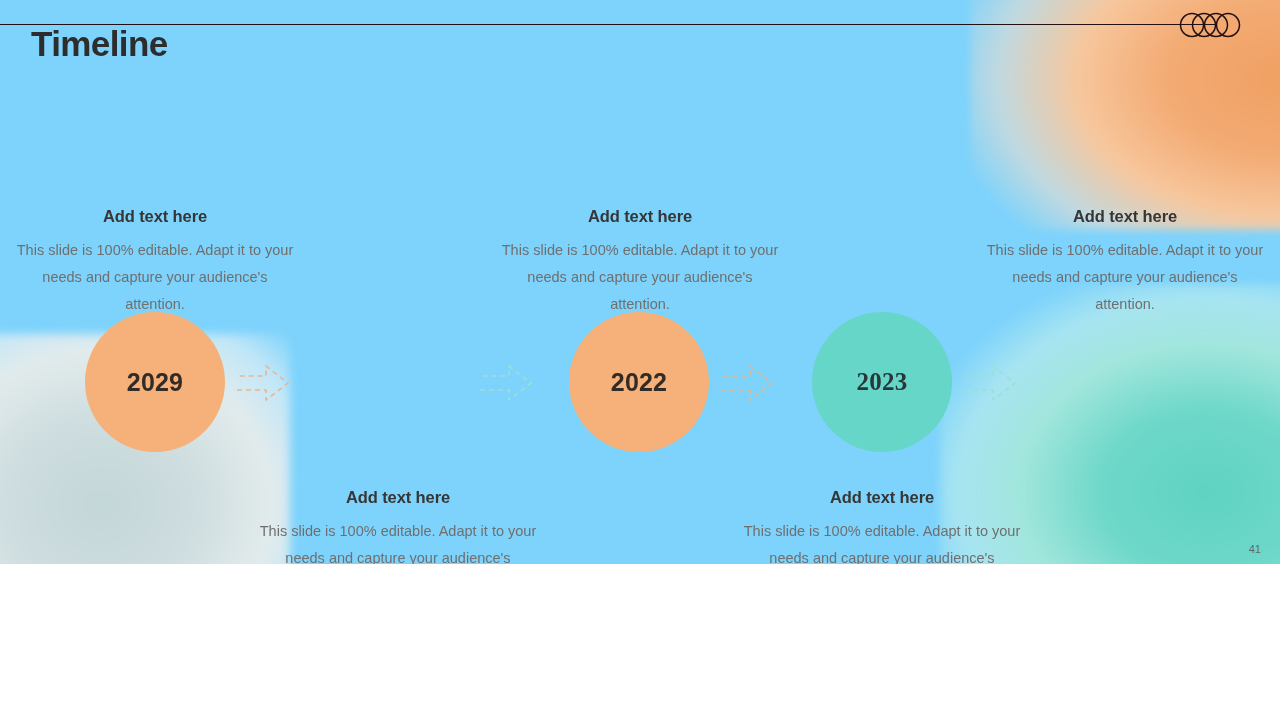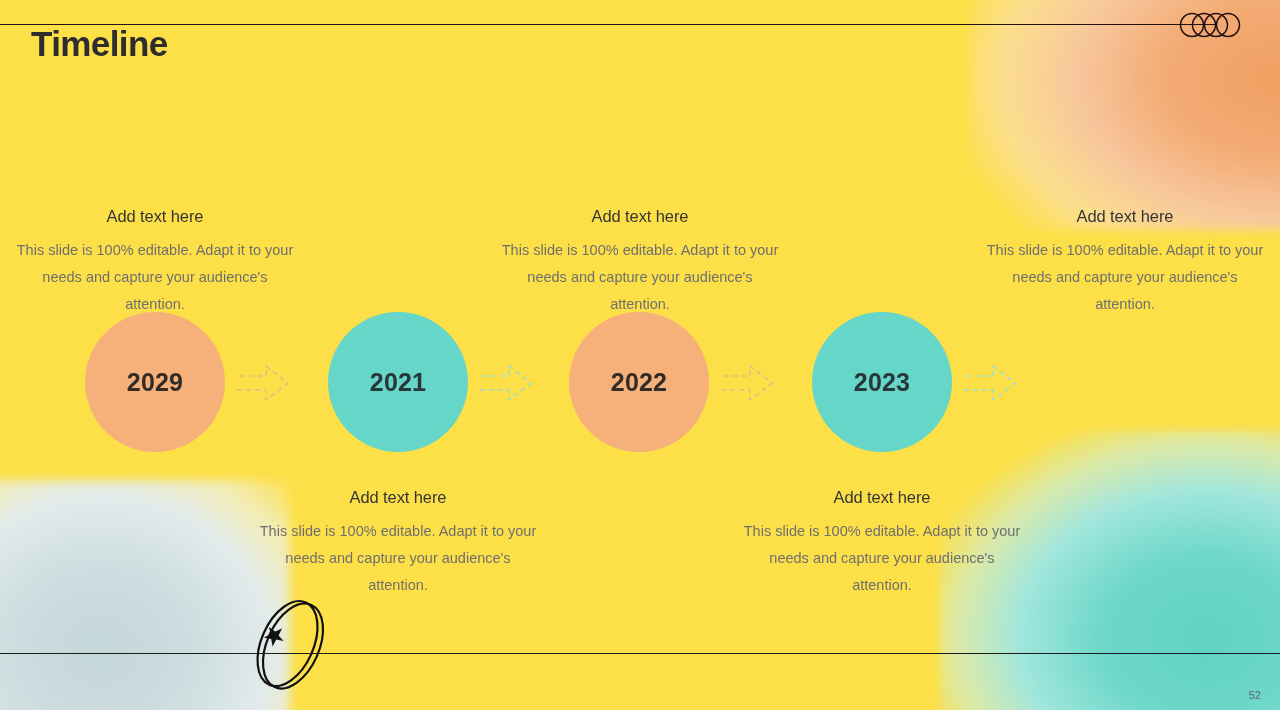--- a/index.html
+++ b/index.html
@@ -6,22 +6,22 @@
     margin: 0;
     padding: 0;
     background: #ffffff;
   }
   body {
     font-family: "Liberation Sans", sans-serif;
   }
   .slide {
     position: relative;
     width: 1280px;
-    height: 710px;
-    background: #fde047;
+    height: 564px;
+    background: #7dd3fc;
     overflow: hidden;
   }
 
   
   .blob {
     position: absolute;
     pointer-events: none;
   }
   .blob-orange {
     top: -130px;
@@ -145,21 +145,21 @@
   }
 
   
   .caption {
     position: absolute;
     width: 280px;
     text-align: center;
   }
   .caption-title {
     font-size: 16.5px;
-    font-weight: 400;
+    font-weight: 700;
     color: #363636;
     margin-bottom: 11px;
     letter-spacing: -0.1px;
   }
   .caption-body {
     font-size: 14.5px;
     line-height: 27px;
     color: #6f6f6f;
   }
   .caption.above { bottom: auto; }
@@ -201,43 +201,40 @@
         <span class="circle-year">2029</span>
       </div>
       <div class="arrow" style="left:200px;">
         <svg width="58" height="46" viewBox="0 0 58 46">
           <path d="M3 30 L32 30 L32 40 L54 23 L32 6 L32 16 L3 16" fill="none" stroke="#e8b78e" stroke-width="1.6" stroke-dasharray="5,4" stroke-linejoin="round"></path>
         </svg>
       </div>
     </div>
 
     <div class="node" style="left:277px;">
-      <div class="circle teal" style="background:#66d6c8;">
-        <span class="circle-year">2021</span>
-      </div>
       <div class="arrow" style="left:200px;">
         <svg width="58" height="46" viewBox="0 0 58 46">
           <path d="M3 30 L32 30 L32 40 L54 23 L32 6 L32 16 L3 16" fill="none" stroke="#9fded3" stroke-width="1.6" stroke-dasharray="5,4" stroke-linejoin="round"></path>
         </svg>
       </div>
     </div>
 
     <div class="node" style="left:518px;">
       <div class="circle orange" style="background:#f5b179;">
         <span class="circle-year">2022</span>
       </div>
       <div class="arrow" style="left:200px;">
         <svg width="58" height="46" viewBox="0 0 58 46">
           <path d="M3 30 L32 30 L32 40 L54 23 L32 6 L32 16 L3 16" fill="none" stroke="#e8b78e" stroke-width="1.6" stroke-dasharray="5,4" stroke-linejoin="round"></path>
         </svg>
       </div>
     </div>
 
     <div class="node" style="left:761px;">
-      <div class="circle teal" style="background:#66d6c8;">
+      <div class="circle teal" style="background:#66d6c8;font-family:Liberation Serif, serif;">
         <span class="circle-year">2023</span>
       </div>
       <div class="arrow" style="left:200px;">
         <svg width="58" height="46" viewBox="0 0 58 46">
           <path d="M3 30 L32 30 L32 40 L54 23 L32 6 L32 16 L3 16" fill="none" stroke="#9fded3" stroke-width="1.6" stroke-dasharray="5,4" stroke-linejoin="round"></path>
         </svg>
       </div>
     </div>
 
 
@@ -272,15 +269,15 @@
   <div class="bottom-orbit">
     <svg width="92" height="100" viewBox="0 0 92 100">
       <g transform="rotate(24 46 50)">
         <ellipse cx="46" cy="50" rx="26" ry="45" fill="none" stroke="#111111" stroke-width="2.2"></ellipse>
         <ellipse cx="40" cy="50" rx="26" ry="45" fill="none" stroke="#111111" stroke-width="2.2"></ellipse>
       </g>
       <path d="M22 31 L28.2 35.6 L35 32.6 L31.6 39.6 L36.6 45 L29.2 43.6 L25.6 50.6 L24.2 43 L16.8 41.6 L23.6 38.2 Z" fill="#111111"></path>
     </svg>
   </div>
 
-  <div class="page-number">52</div>
+  <div class="page-number">41</div>
 
 </div>
 
 </body></html>

